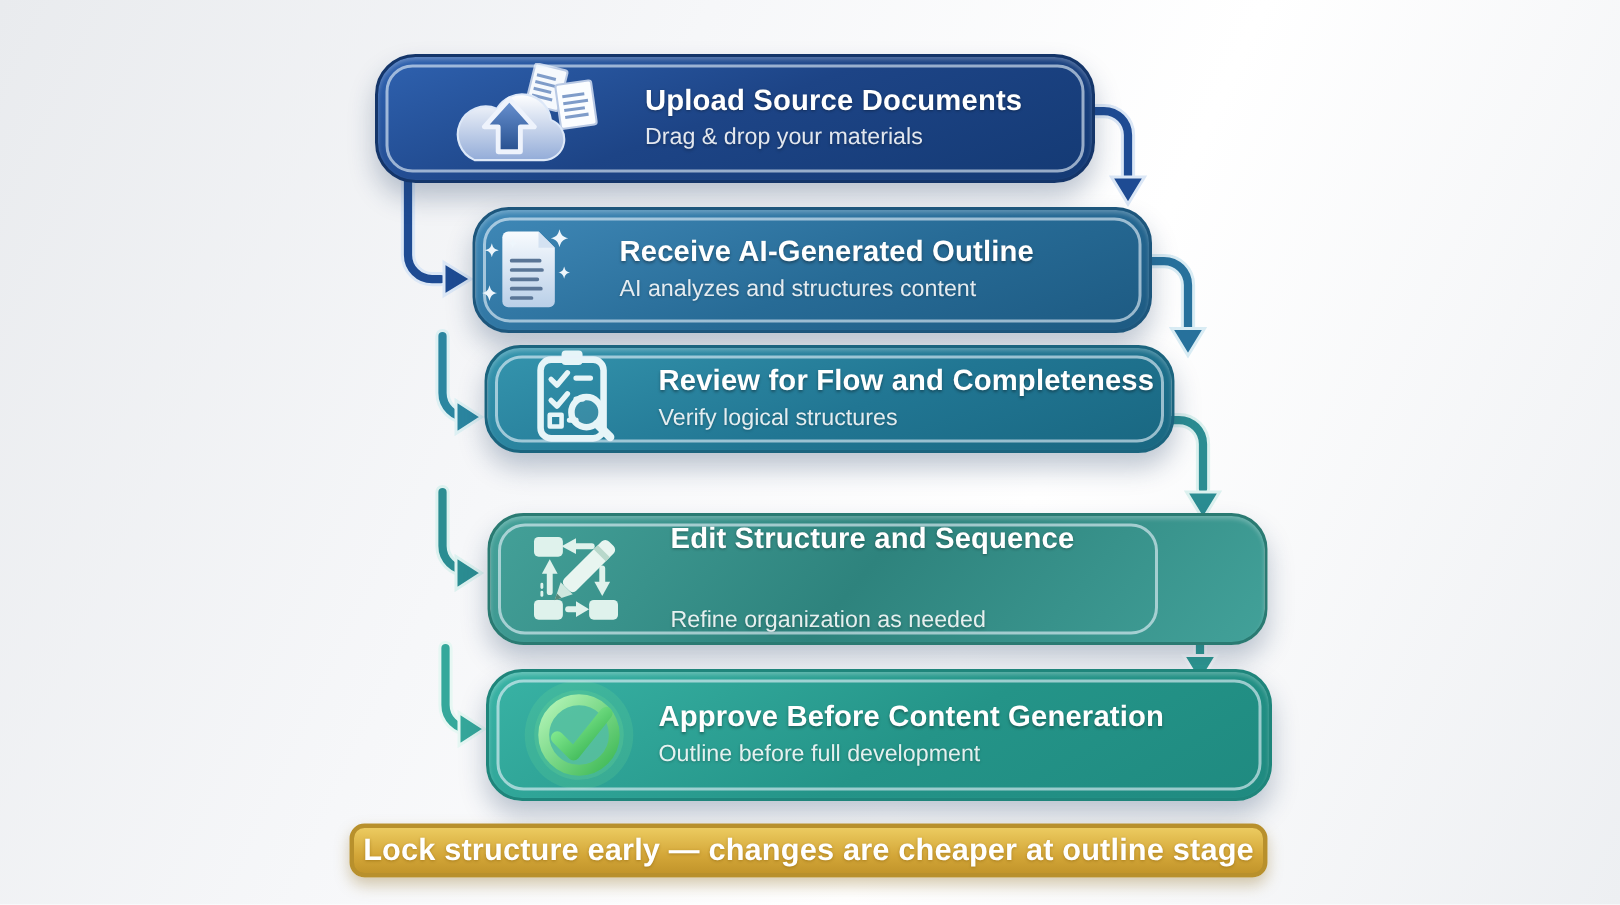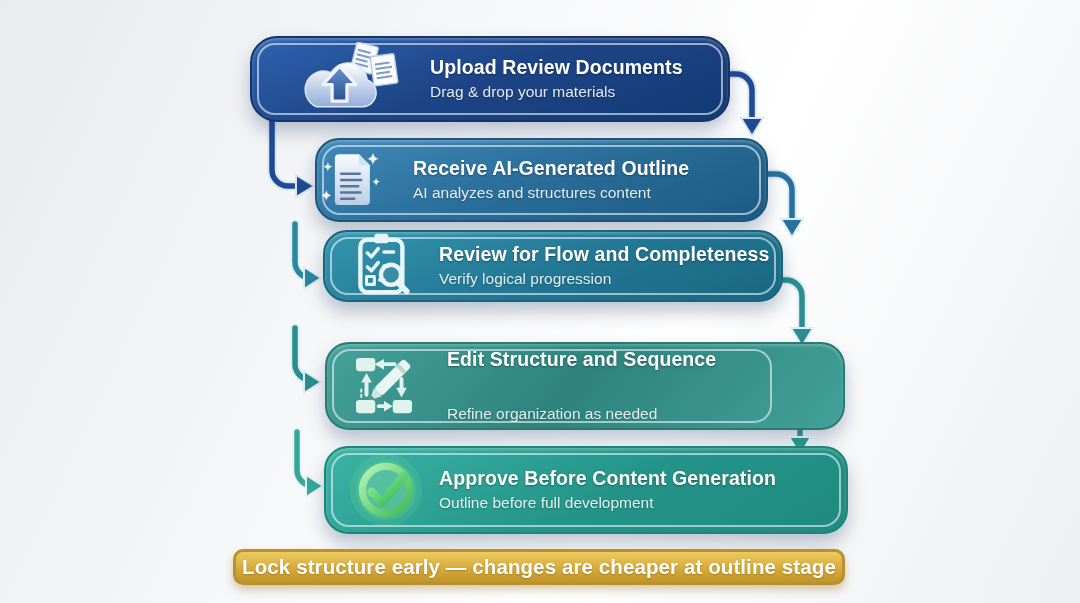--- a/index.html
+++ b/index.html
@@ -150,21 +150,21 @@
         </g>
         <g transform="translate(86,16) rotate(-8)">
           <rect x="0" y="0" width="26" height="32" rx="2" fill="#fbfdff" stroke="#b9c9e4" stroke-width="1.5"></rect>
           <path d="M4,9 h16 M4,14 h18 M4,19 h15 M4,24 h17" stroke="#7f9cc9" stroke-width="2.2"></path>
         </g>
         <path d="M28,70 h50 a15,15 0 0 0 5,-29 a21,21 0 0 0 -39,-8 a14.5,14.5 0 0 0 -16,37 z" fill="url(#g1c)" stroke="#dde8f8" stroke-width="1.5"></path>
         <path d="M53,26 l18,20 h-10 v18 h-16 v-18 h-10 z" fill="url(#g1a)" stroke="#eef3fc" stroke-width="3.5" stroke-linejoin="round"></path>
       </svg>
     </span>
     <span class="txt">
-      <span class="title">Upload Review Documents</span>
+      <span class="title">Upload Source Documents</span>
       <span class="subtitle">Drag &amp; drop your materials</span>
     </span>
   </div>
 
   <div class="card c2">
     <span class="iconbox">
       <svg width="72" height="70" viewBox="0 0 90 82">
         <defs>
           <linearGradient id="g2d" x1="0" y1="0" x2="0" y2="1">
             <stop offset="0" stop-color="#f8fbfe"></stop>
@@ -201,21 +201,21 @@
           <path d="M40,40 h5" stroke-width="4"></path>
           <rect x="20" y="52" width="9" height="9" stroke-width="3.5"></rect>
           <path d="M35,56 h5" stroke-width="4"></path>
           <circle cx="48" cy="50" r="11.5" stroke-width="5" fill="rgba(255,255,255,0.07)"></circle>
           <path d="M56,59 l10,10" stroke-width="6.5"></path>
         </g>
       </svg>
     </span>
     <span class="txt">
       <span class="title">Review for Flow and Completeness</span>
-      <span class="subtitle">Verify logical progression</span>
+      <span class="subtitle">Verify logical structures</span>
     </span>
   </div>
 
   <div class="card c4">
     <span class="iconbox">
       <svg width="72" height="70" viewBox="0 0 80 80">
         <g fill="#dff2ec">
           <rect x="8" y="8" width="22" height="15" rx="3.5"></rect>
           <rect x="8" y="56" width="22" height="15" rx="3.5"></rect>
           <rect x="50" y="56" width="22" height="15" rx="3.5"></rect>

